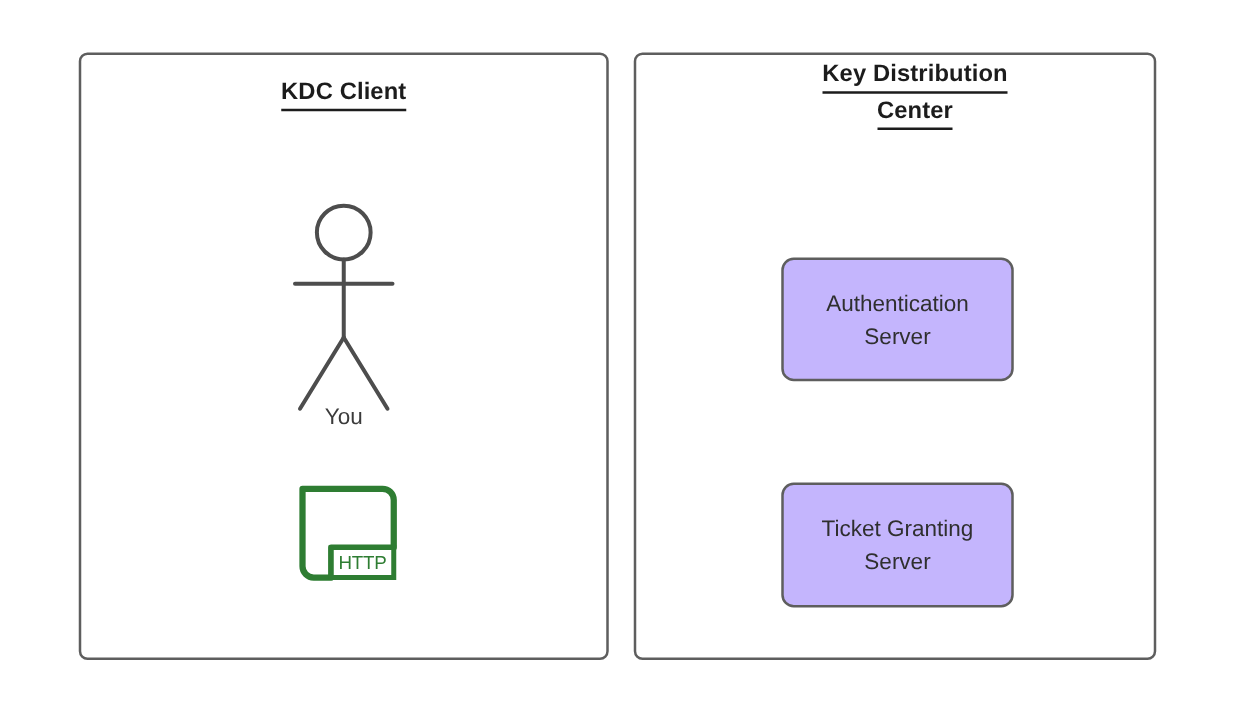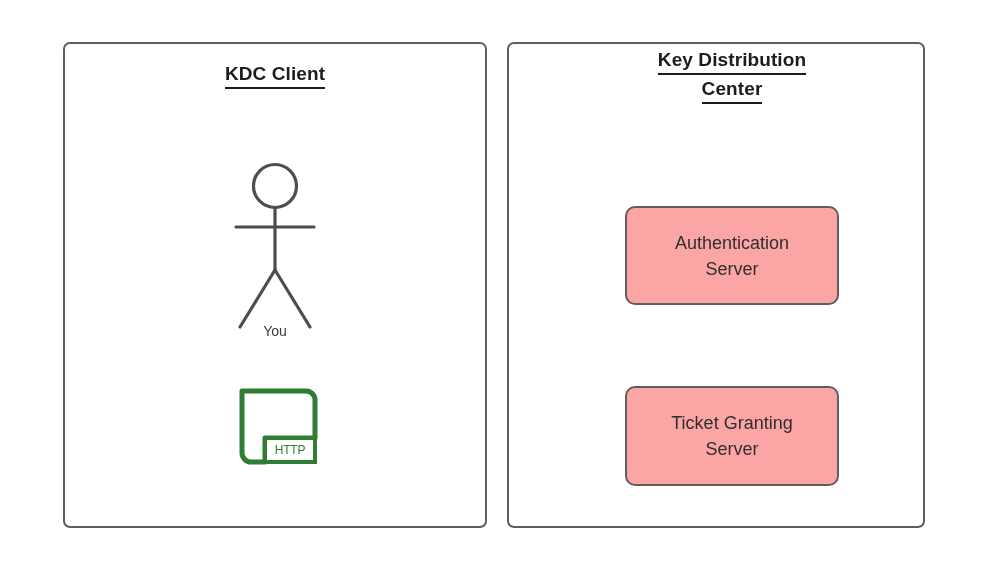--- a/index.html
+++ b/index.html
@@ -70,21 +70,21 @@
     height: 200px;
   }
   #actor-you svg {
     display: block;
   }
   .actor-label {
     position: absolute;
     left: 0;
     width: 100%;
     text-align: center;
-    font-size: 14px;
+    font-size: 18px;
     color: #3b3b3b;
   }
   #label-you {
     left: 205px;
     top: 323px;
     width: 140px;
   }
 
   
   #svc-http-icon {
@@ -98,40 +98,40 @@
 
   .http-badge-text {
     position: absolute;
     left: 265px;
     top: 438px;
     width: 50px;
     height: 24px;
     display: flex;
     align-items: center;
     justify-content: center;
-    font-size: 12px;
+    font-size: 15px;
     font-weight: 500;
     color: #2e7d32;
     letter-spacing: -0.2px;
   }
 
   #label-http-service {
     left: 175px;
     top: 473px;
     width: 200px;
   }
 
   
   .server-box {
     position: absolute;
     box-sizing: border-box;
-    width: 214px;
+    width: 186px;
     border: 2px solid #5e5e5e;
     border-radius: 10px;
-    background: #fca5a5;
+    background: #c4b5fd;
     display: flex;
     align-items: center;
     justify-content: center;
     text-align: center;
     font-size: 18px;
     color: #2f2f2f;
     line-height: 26px;
     padding: 0 8px;
   }
   #box-auth-server {

